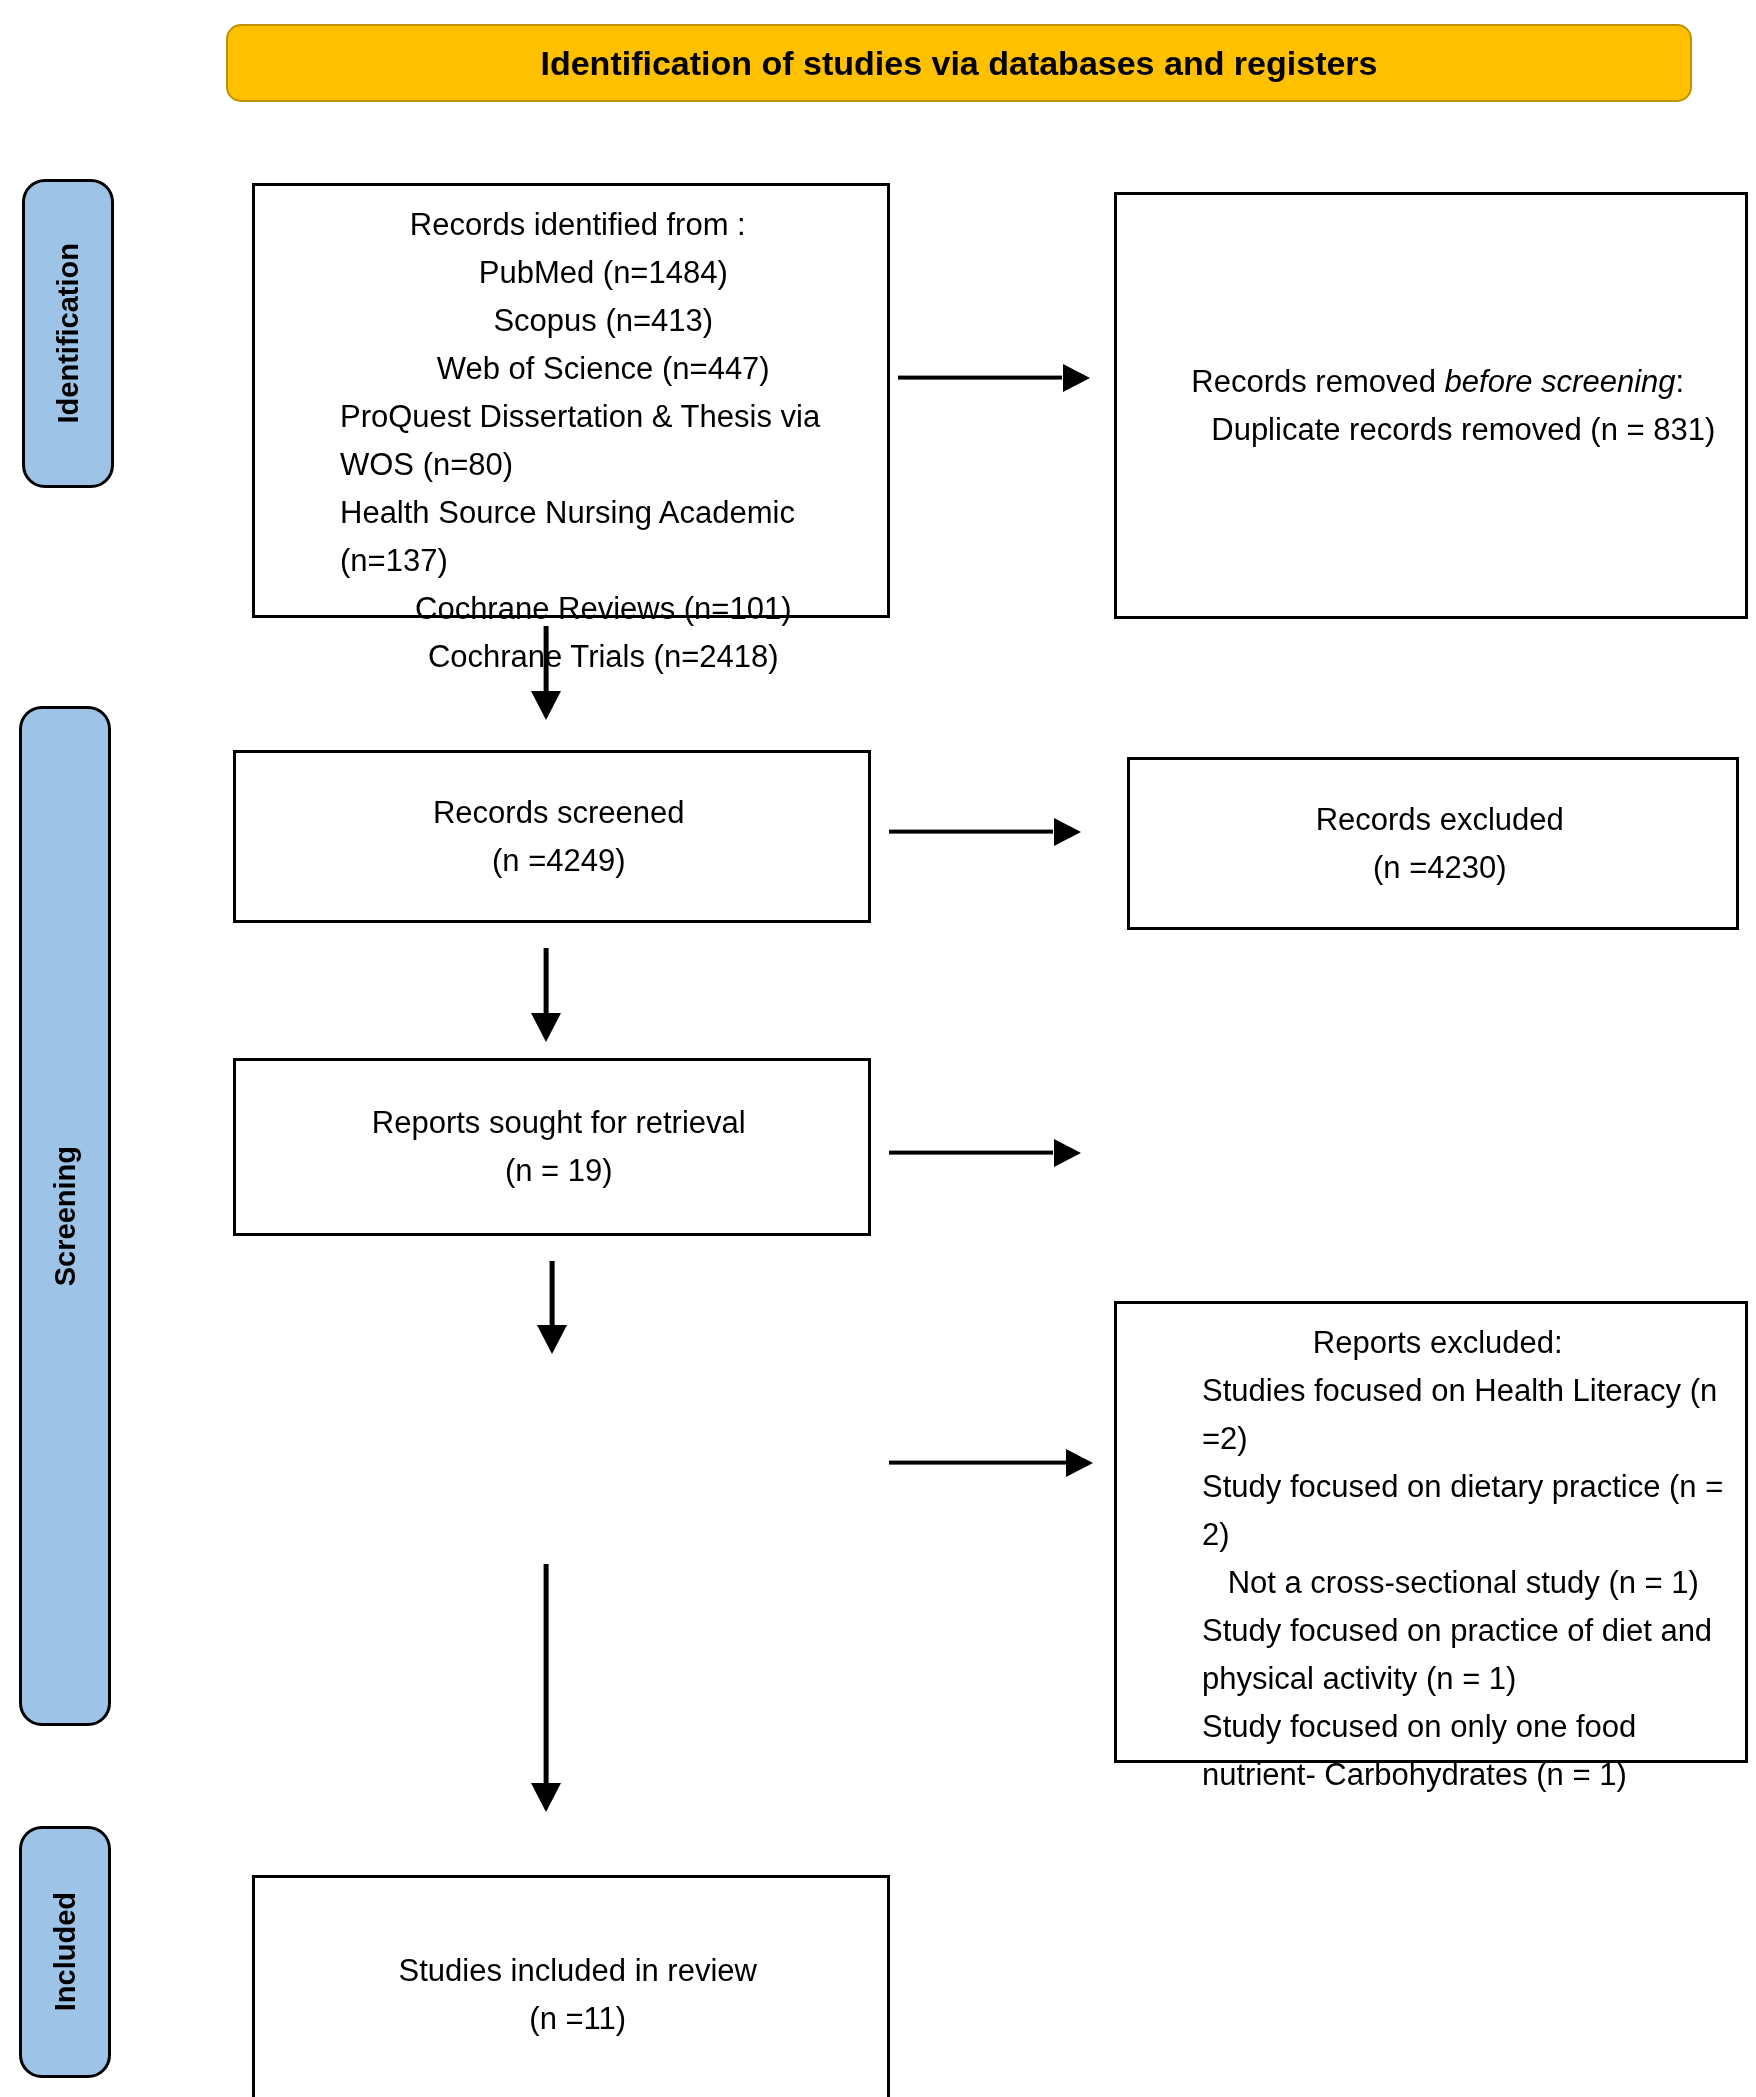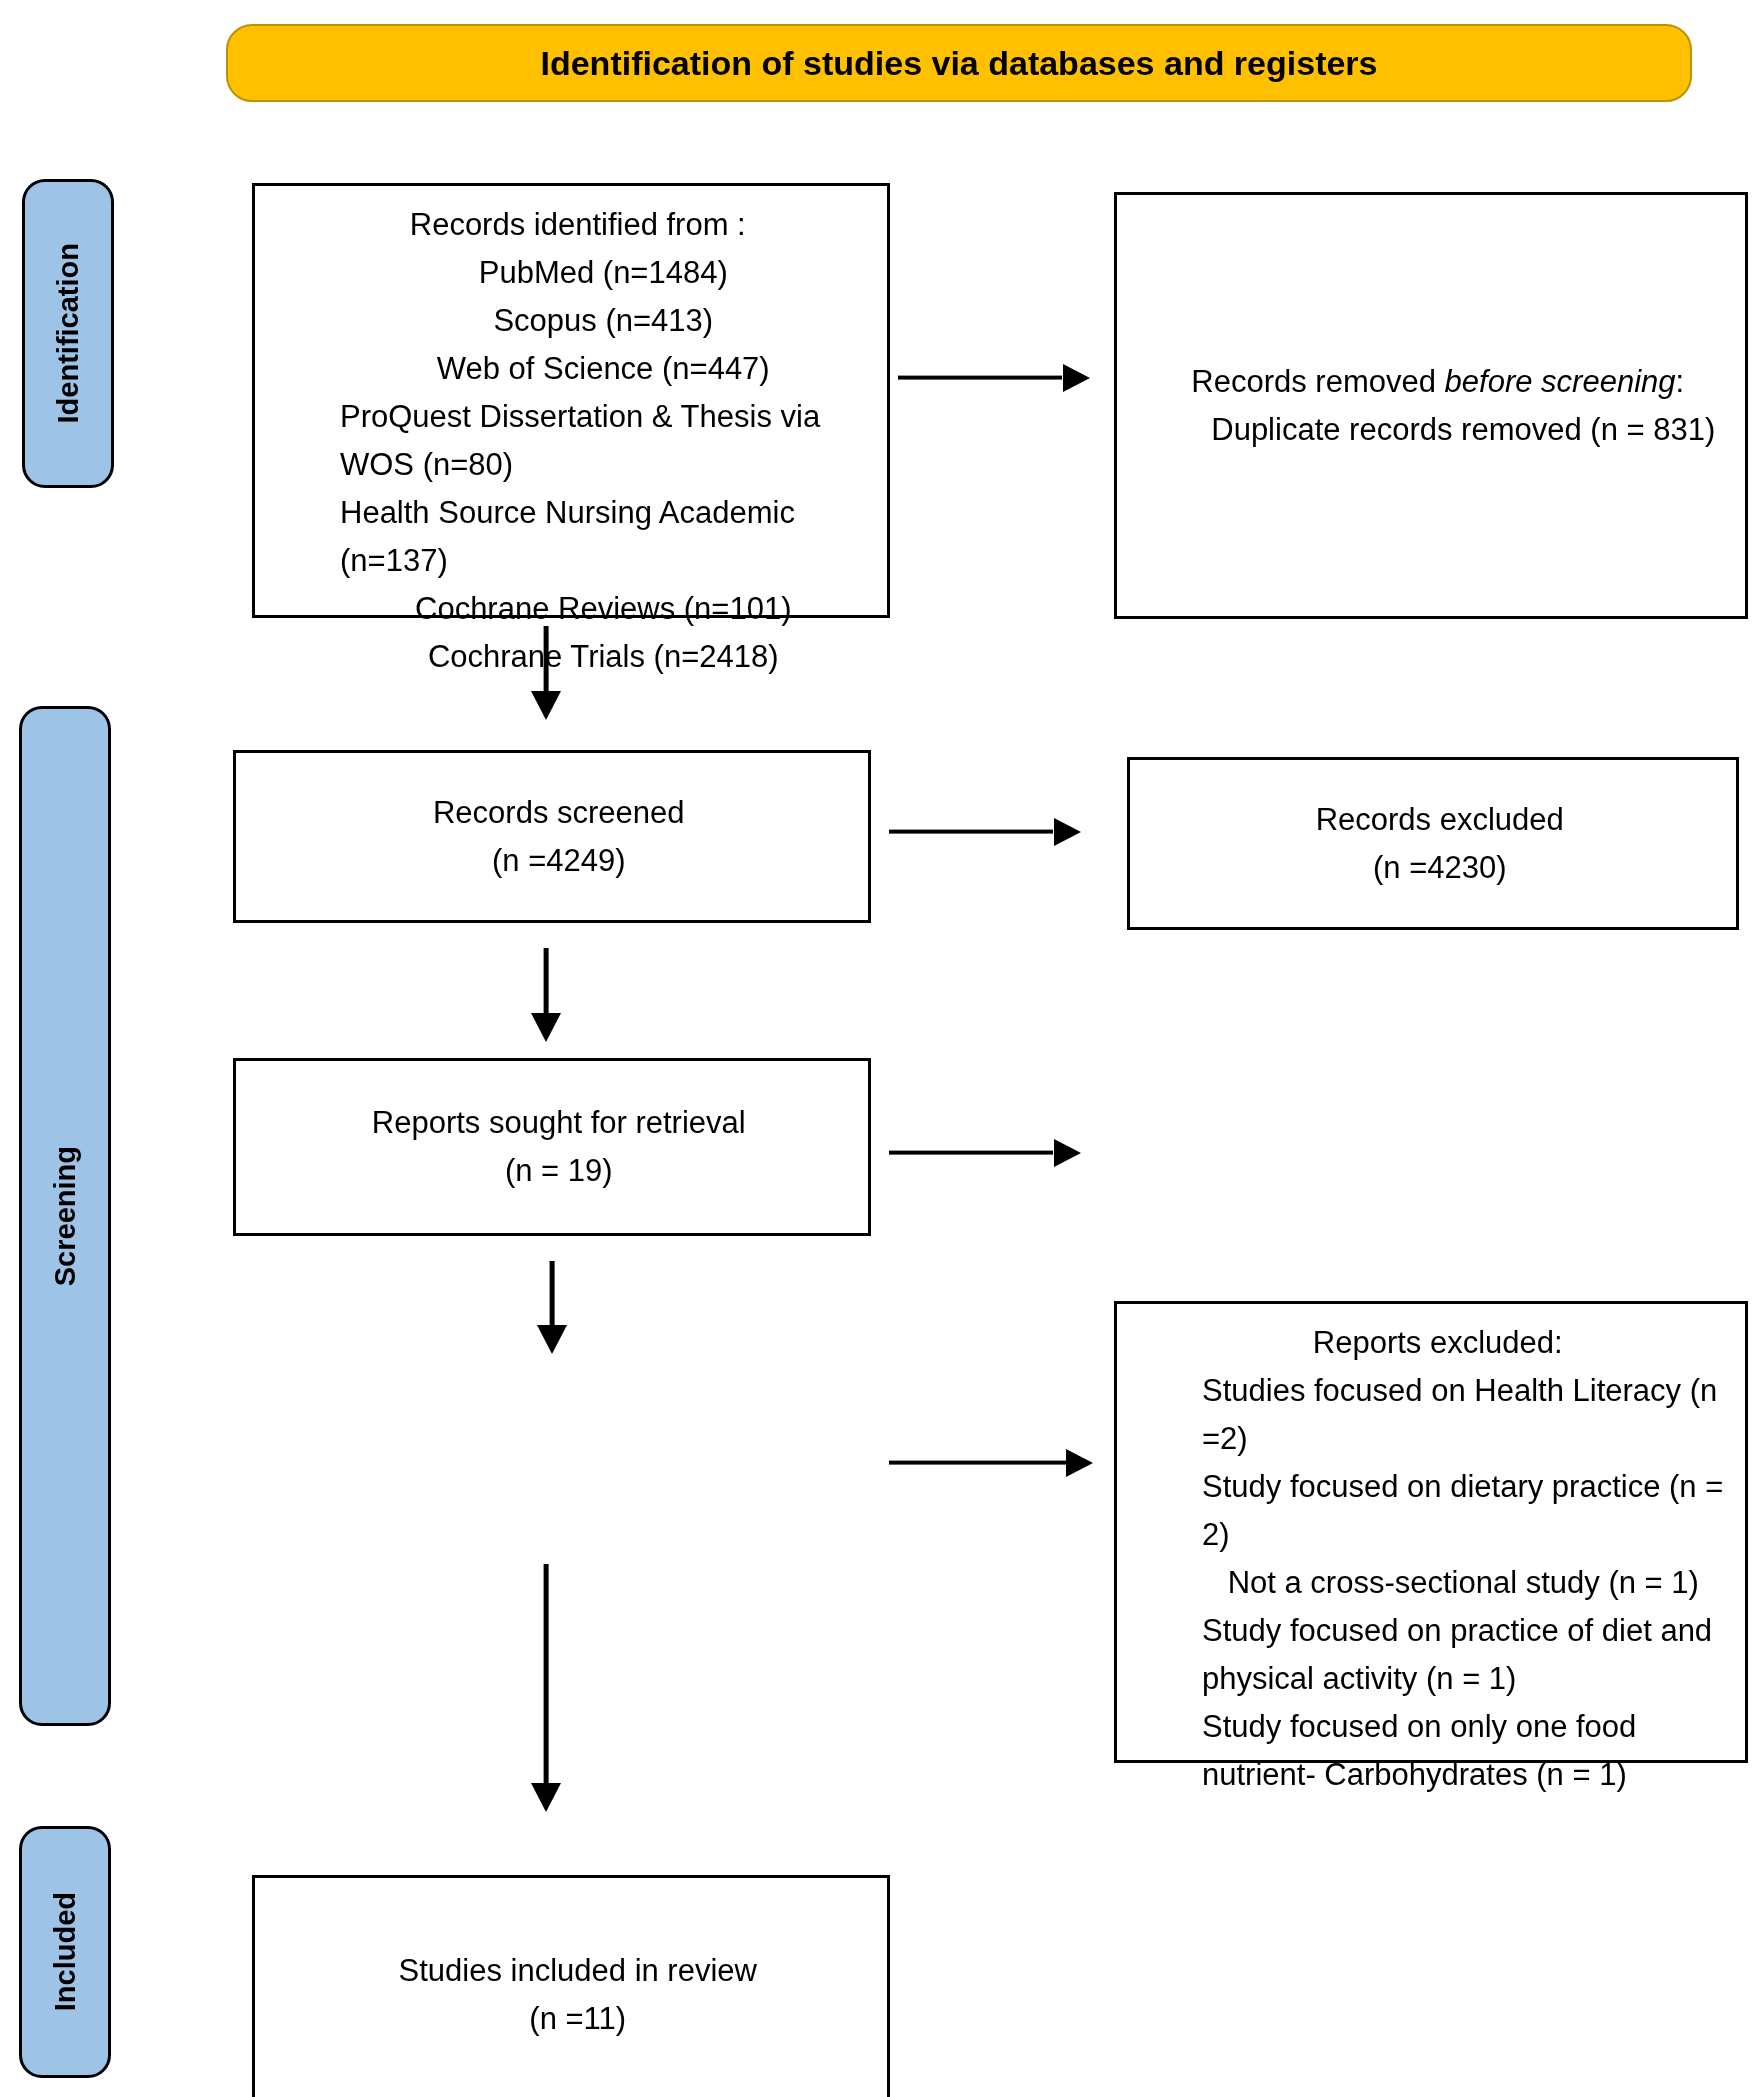--- a/index.html
+++ b/index.html
@@ -11,21 +11,21 @@
     font-family: "Liberation Sans", sans-serif;
     color: #000000;
   }
 
   
   .banner {
     position: absolute;
     left: 226px; top: 24px; width: 1466px; height: 78px;
     background: #FFC000;
     border: 2.7px solid #BF9000;
-    border-radius: 26px;
+    border-radius: 15px;
     display: flex; align-items: center; justify-content: center;
     box-sizing: border-box;
   }
   .banner span { font-size: 34px; font-weight: bold; }
 
   
   .stage {
     position: absolute;
     background: #9DC3E6;
     border: 3.4px solid #000000;

